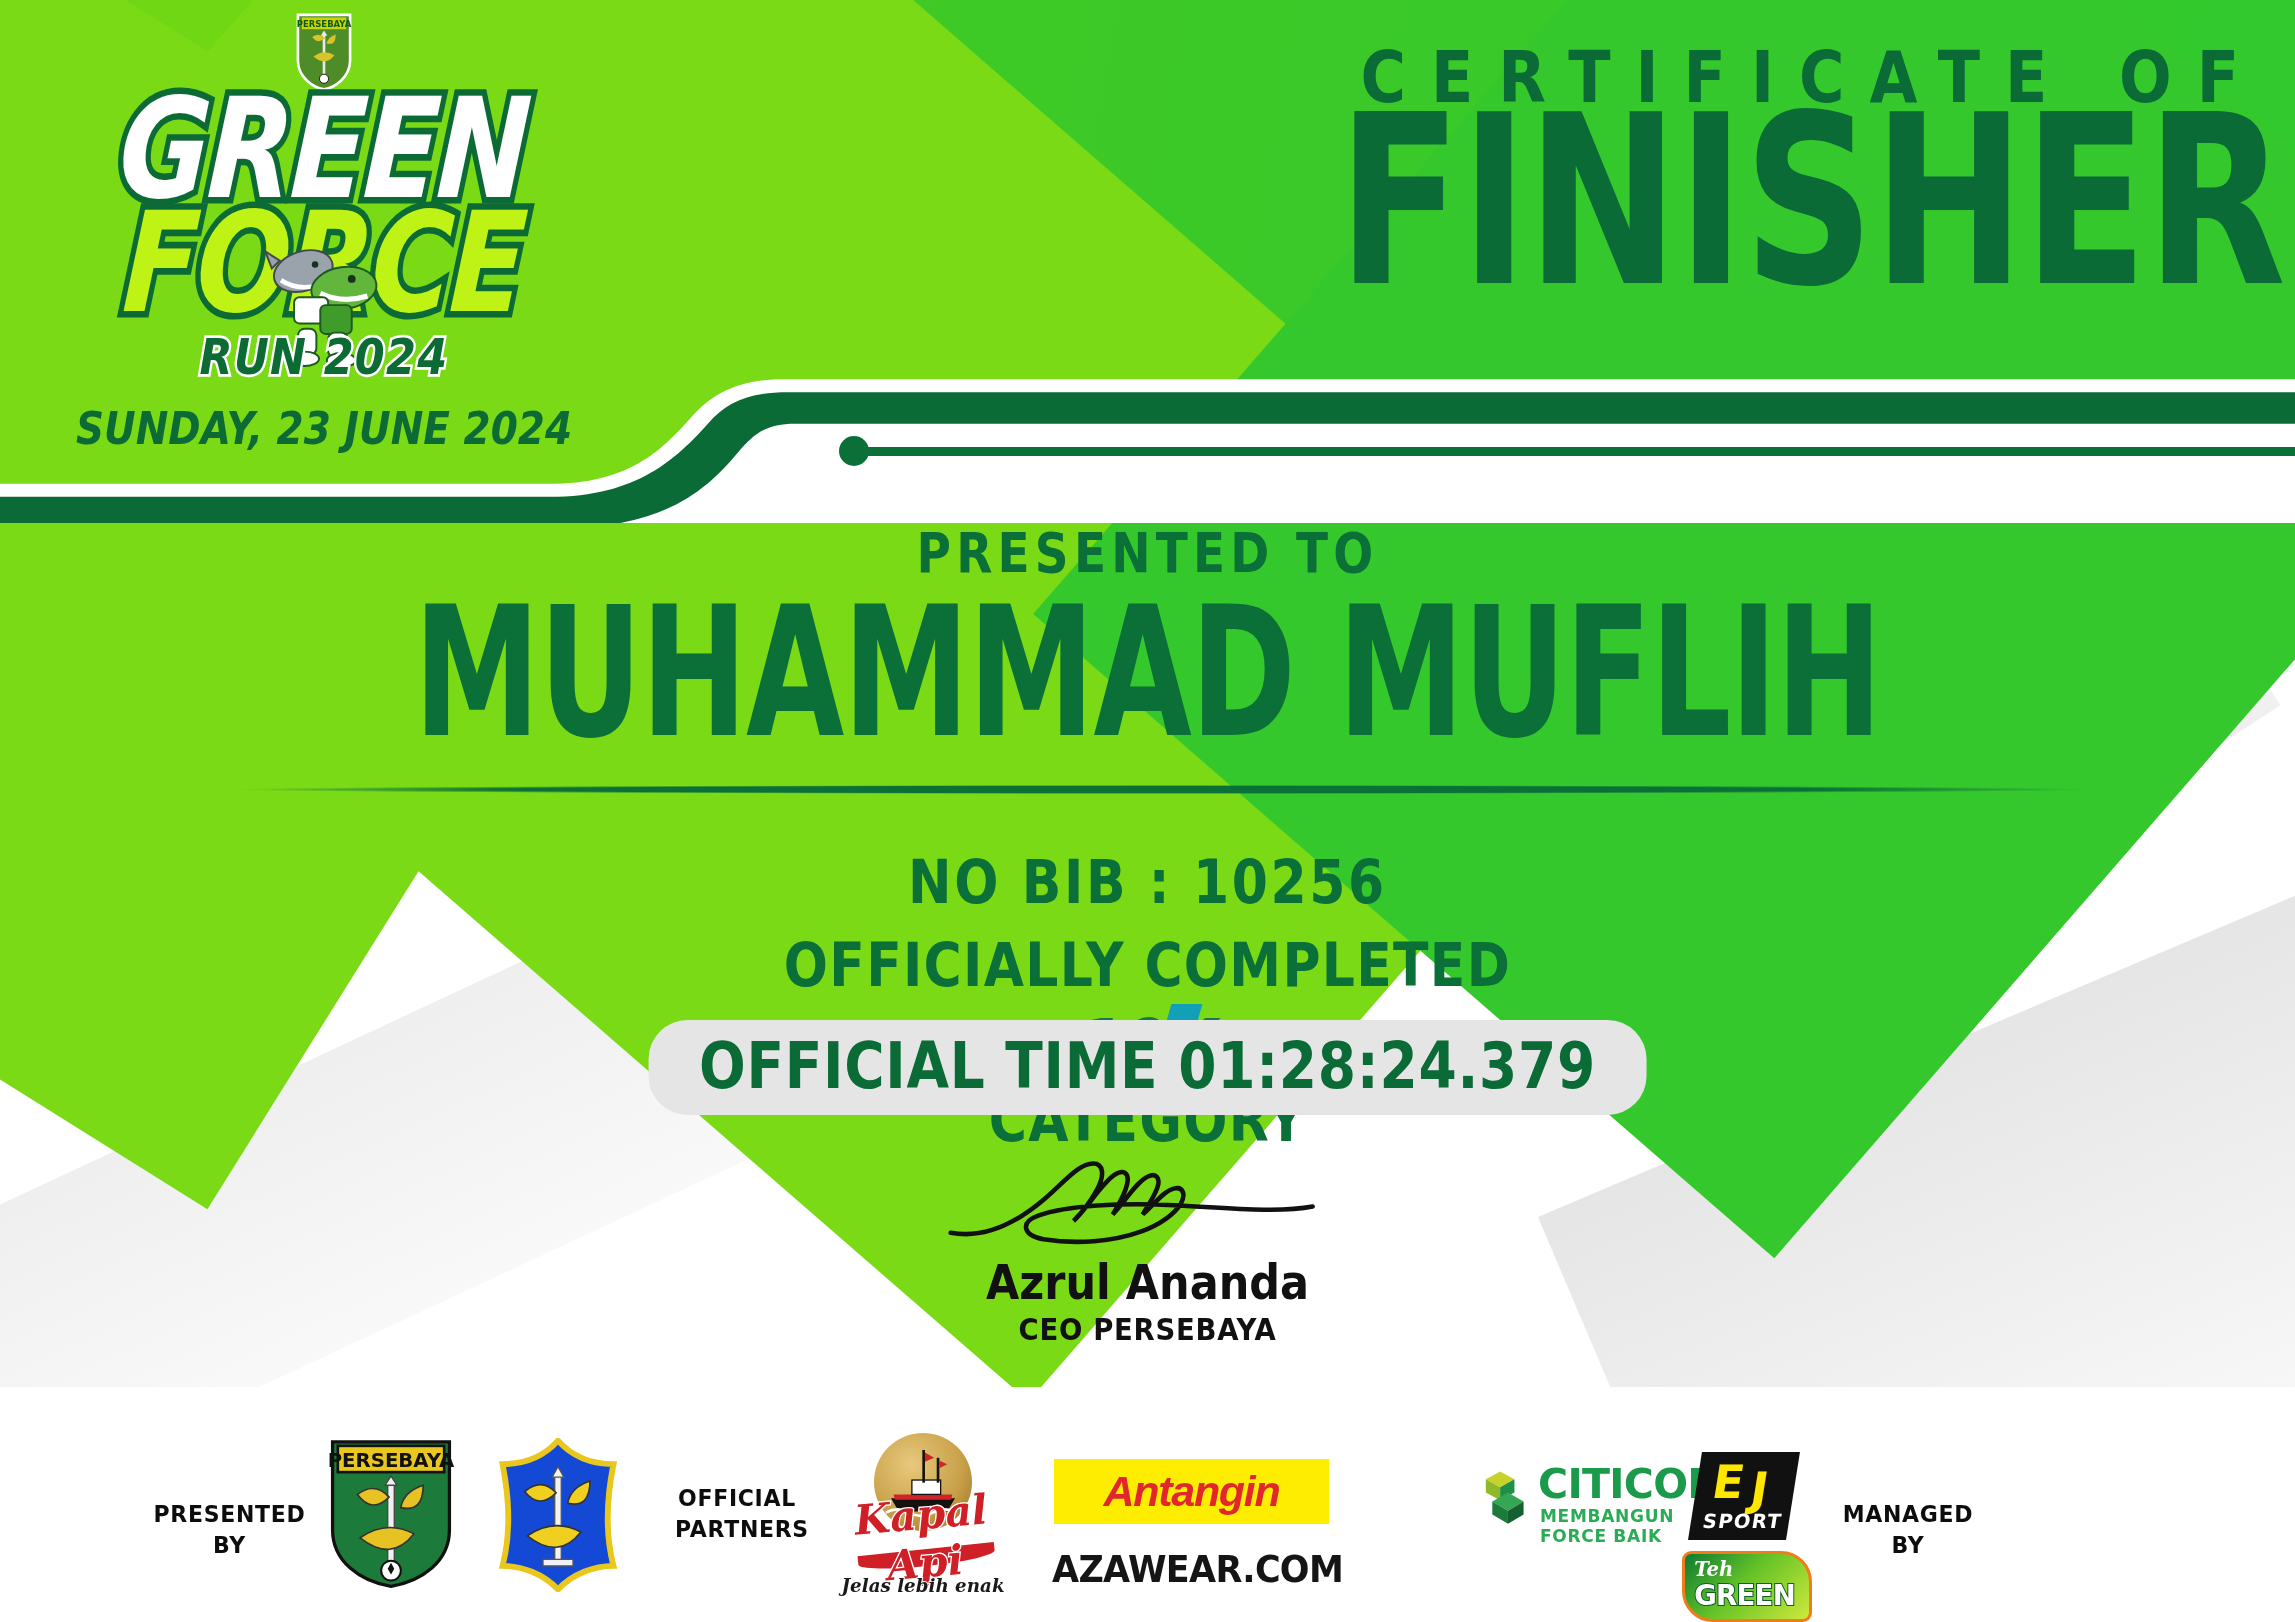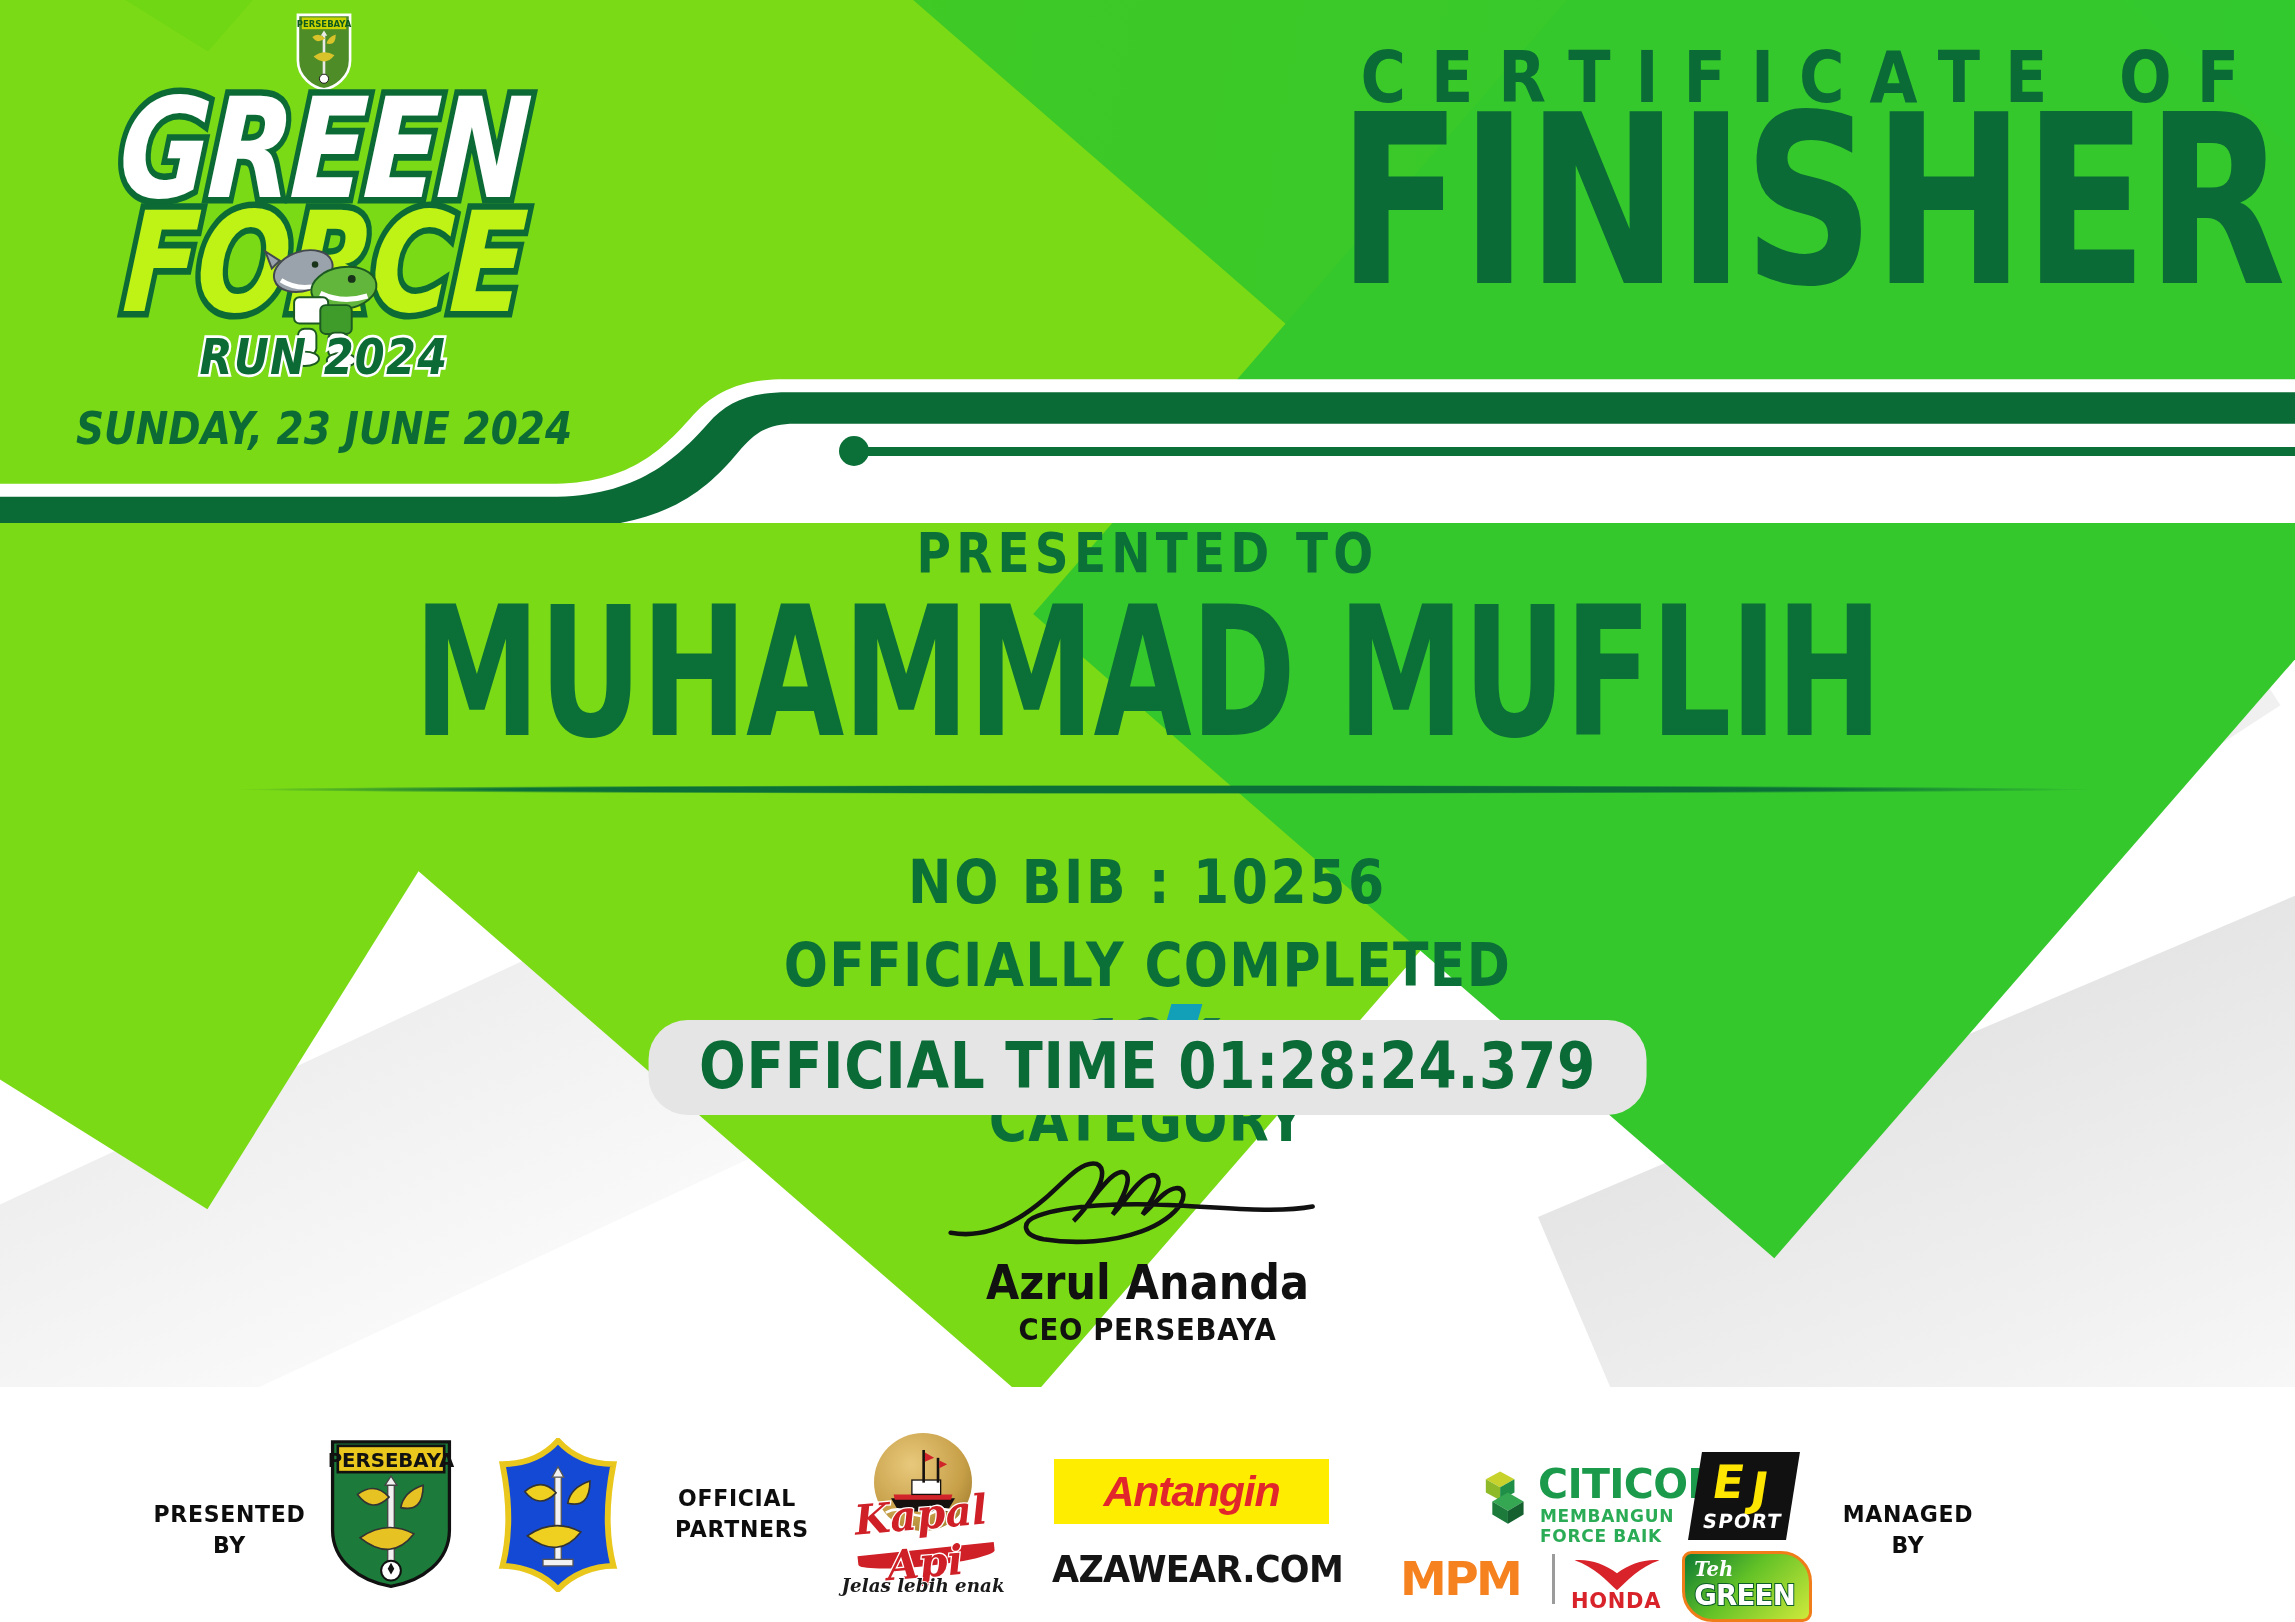--- a/index.html
+++ b/index.html
@@ -390,28 +390,20 @@
           <path d="M12,22 L12,42 L34,54 L34,34 Z" fill="#8eba2a"></path>
           <path d="M34,34 L56,22 L56,42 L34,54 Z" fill="#1f8f47"></path>
           <path d="M22,56 L46,42 L70,56 L46,70 Z" fill="#35a651"></path>
           <path d="M22,56 L22,76 L46,90 L46,70 Z" fill="#1c7a3b"></path>
           <path d="M46,70 L70,56 L70,76 L46,90 Z" fill="#14612f"></path>
         </svg>
         <div class="citicon-name">CITICON</div>
         <div class="citicon-sub">MEMBANGUN FORCE BAIK</div>
       </div>
 
-      <div class="mpm">
-        <div class="mpm-txt">MPM</div>
-        <div class="mpm-div"></div>
-        <svg class="honda-wing" viewBox="0 0 150 58">
-          <path d="M75,54 C60,40 40,18 10,8 C34,6 56,14 75,28 C94,14 116,6 140,8 C110,18 90,40 75,54 Z" fill="#d8232a"></path>
-        </svg>
-        <div class="honda-txt">HONDA</div>
-      </div>
 
       <div class="ejsport">
         <div class="ej-e">E</div>
         <div class="ej-j">J</div>
         <div class="ej-sport">SPORT</div>
       </div>
 
       <div class="bonteh">
         <div class="bonteh-teh">Teh</div>
         <div class="bonteh-main">GREEN</div>

